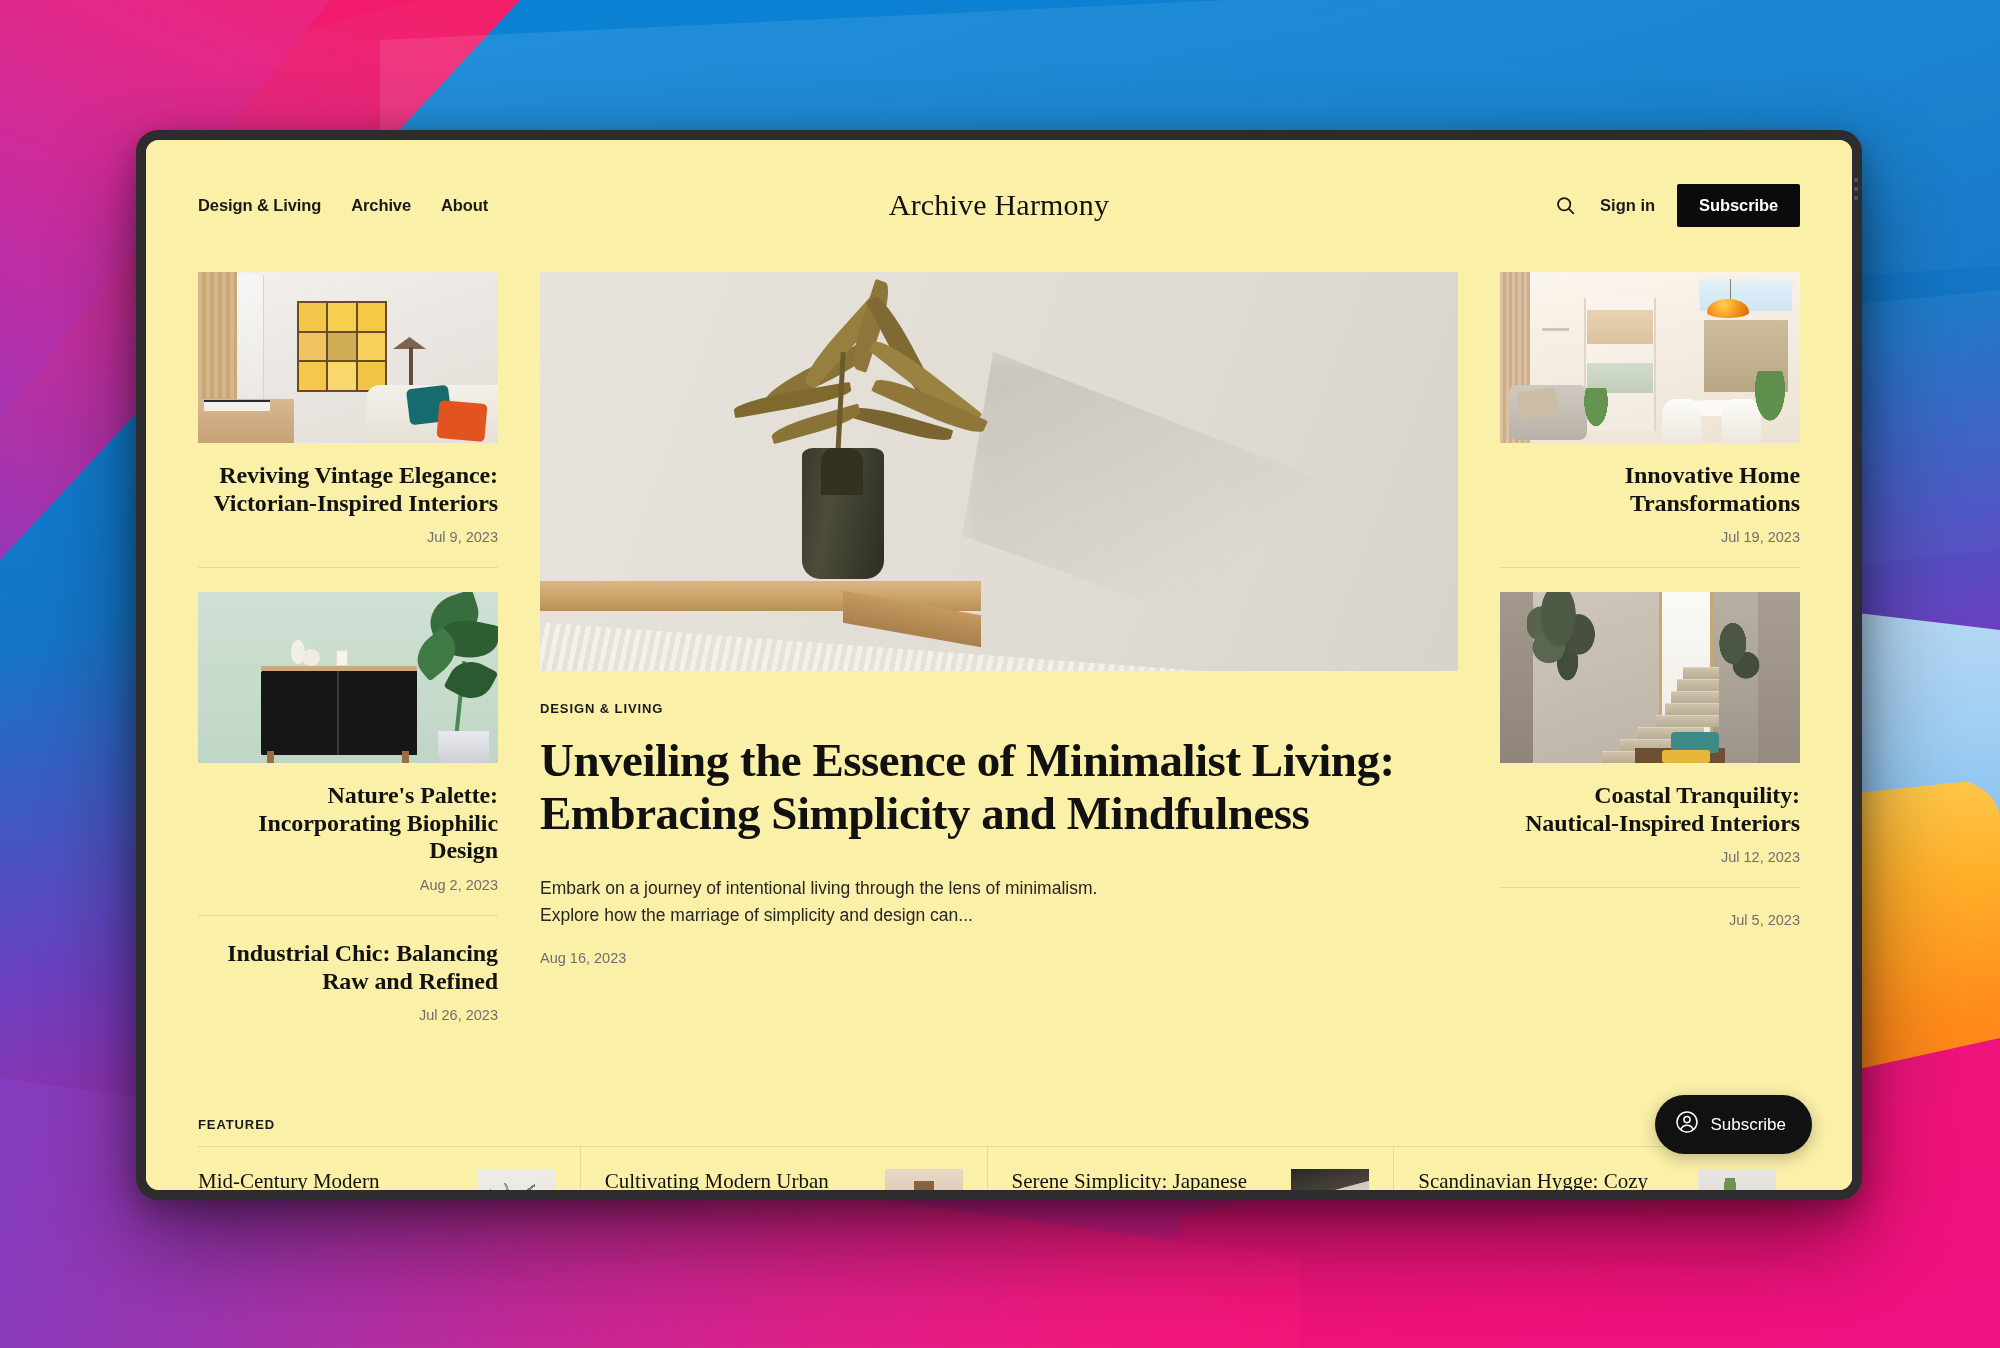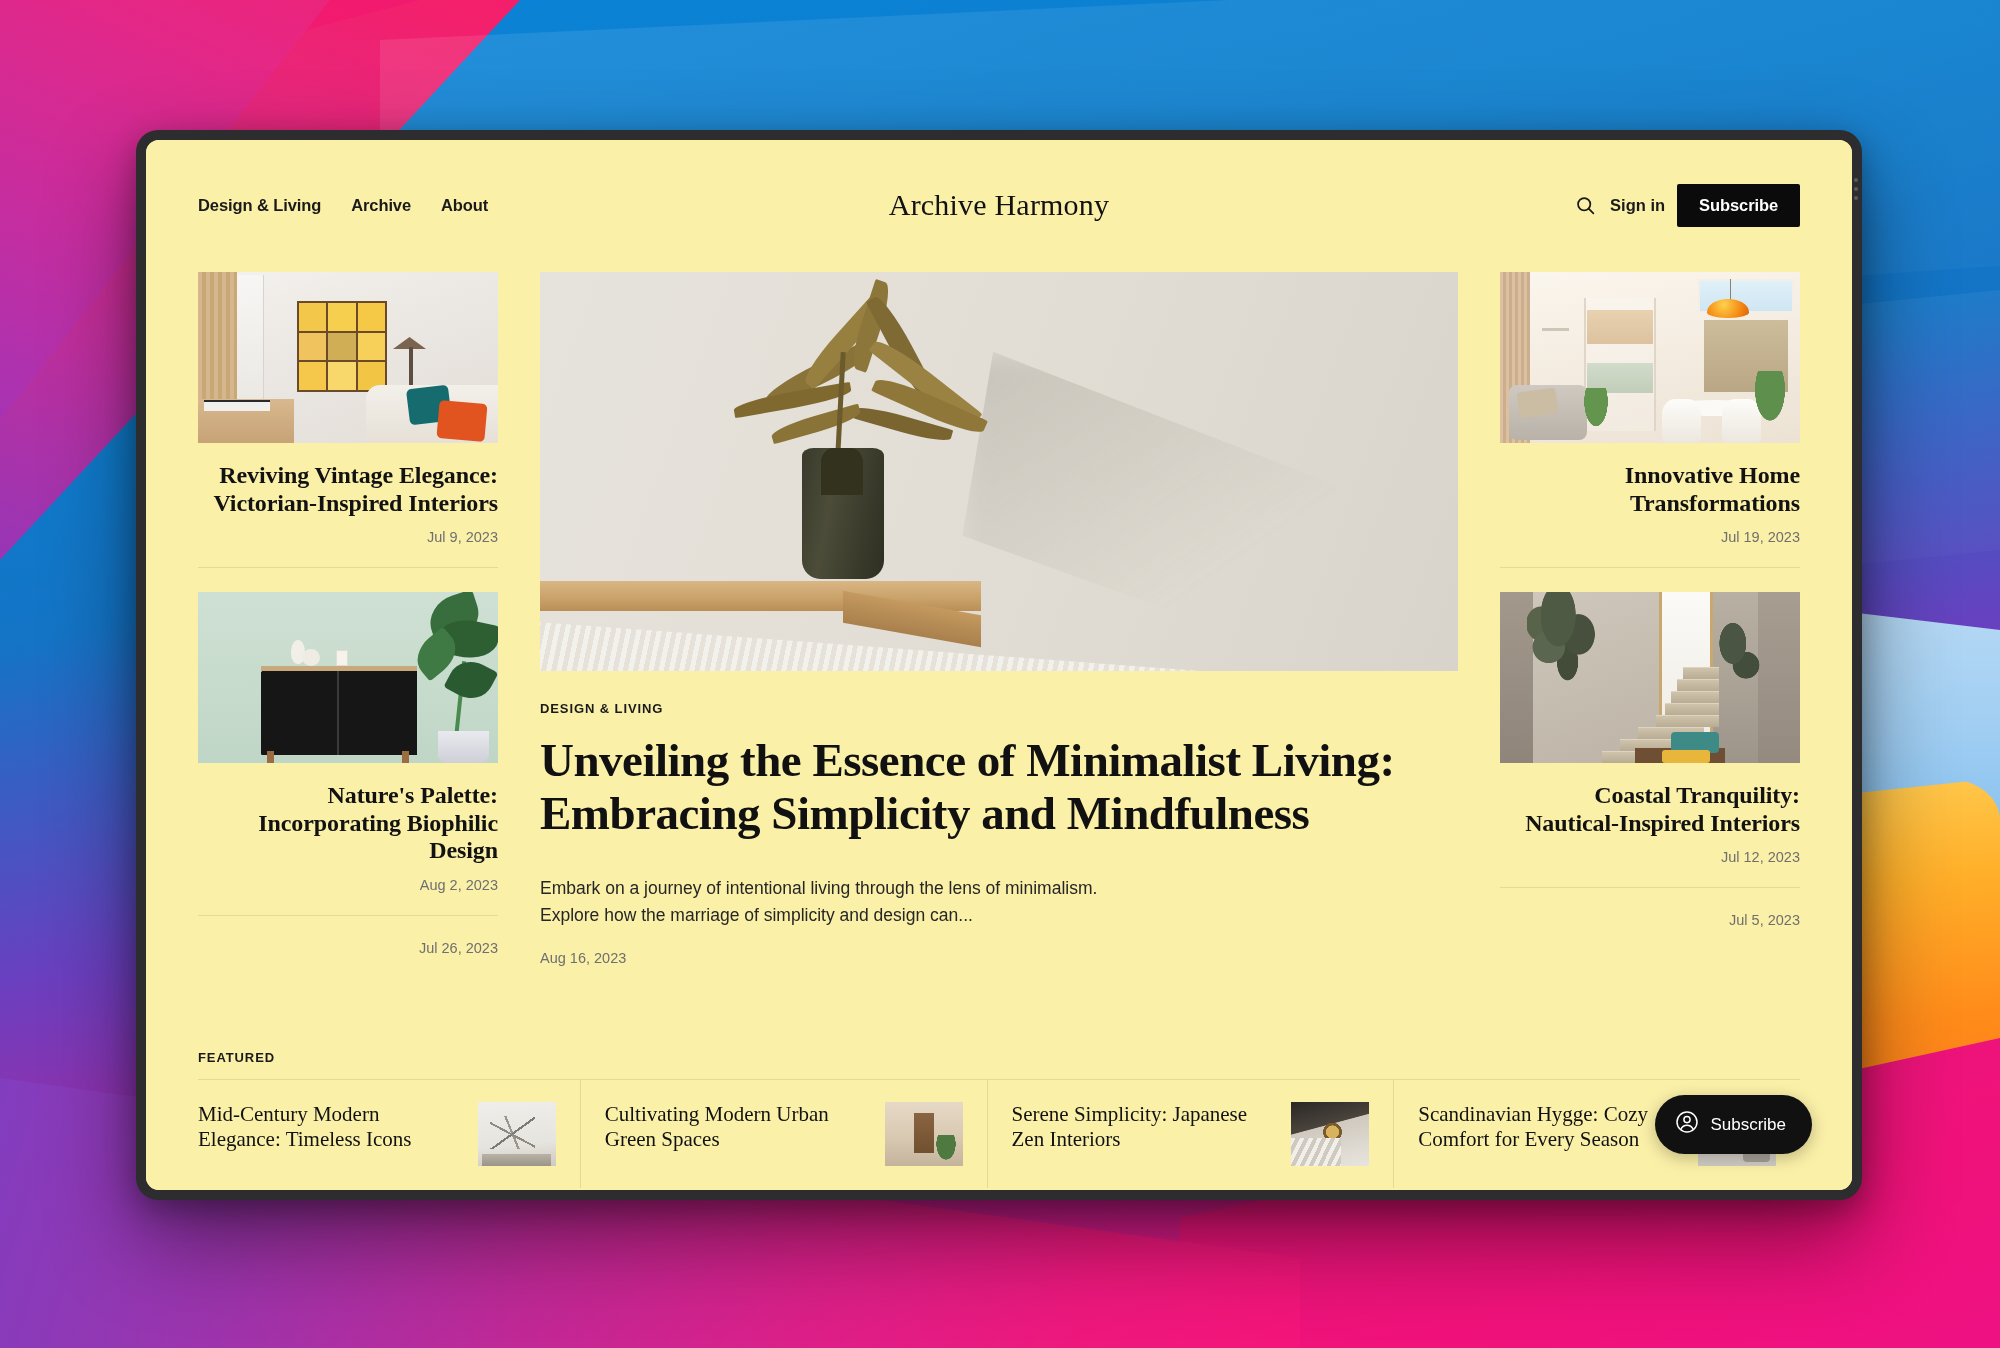--- a/index.html
+++ b/index.html
@@ -163,21 +163,21 @@
     color: #121212;
     letter-spacing: 0.2px;
     white-space: nowrap;
     cursor: pointer;
   }
   .nav-right {
     flex: 1;
     display: flex;
     align-items: center;
     justify-content: flex-end;
-    gap: 12px;
+    gap: 22px;
   }
   .search-btn {
     width: 26px; height: 26px;
     display: flex; align-items: center; justify-content: center;
     cursor: pointer;
   }
   .signin {
     font-size: 16.5px;
     font-weight: 700;
     color: #1a1a1a;
@@ -757,20 +757,21 @@
                 <div class="leaf l3"></div>
                   <div class="leaf l4"></div>
                 <div class="pot"></div>
               </div>
             </div>
             <h3 class="post-title">Nature's Palette: Incorporating Biophilic Design</h3>
             <div class="post-date">Aug 2, 2023</div>
           </article>
 
           <article class="post">
+            <h3 class="post-title" style="margin-top:0">Industrial Chic: Balancing Raw and Refined</h3>
             <div class="post-date">Jul 26, 2023</div>
           </article>
 
         </div>
 
         <div class="col-main">
           <article>
             <div class="hero-img">
               <div class="ph ph-hero">
                 <div class="shadow"></div>

